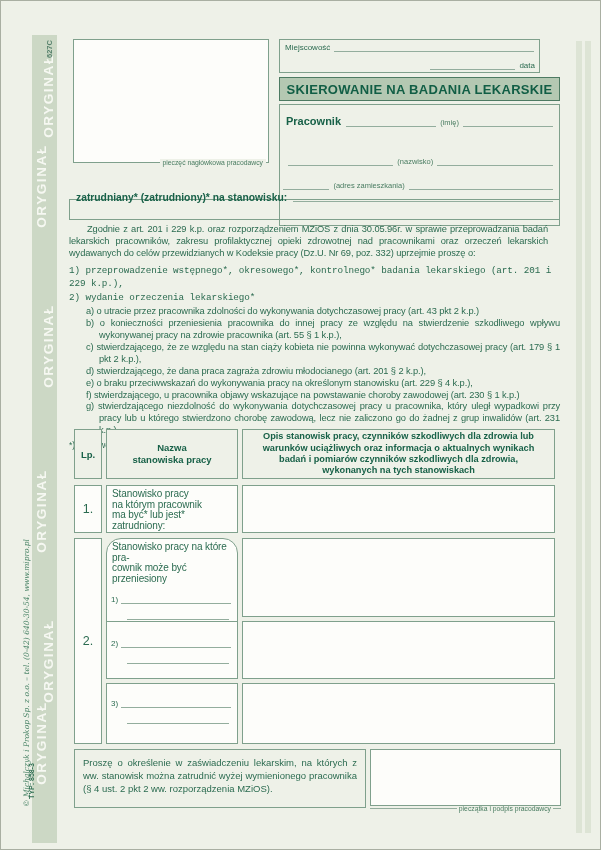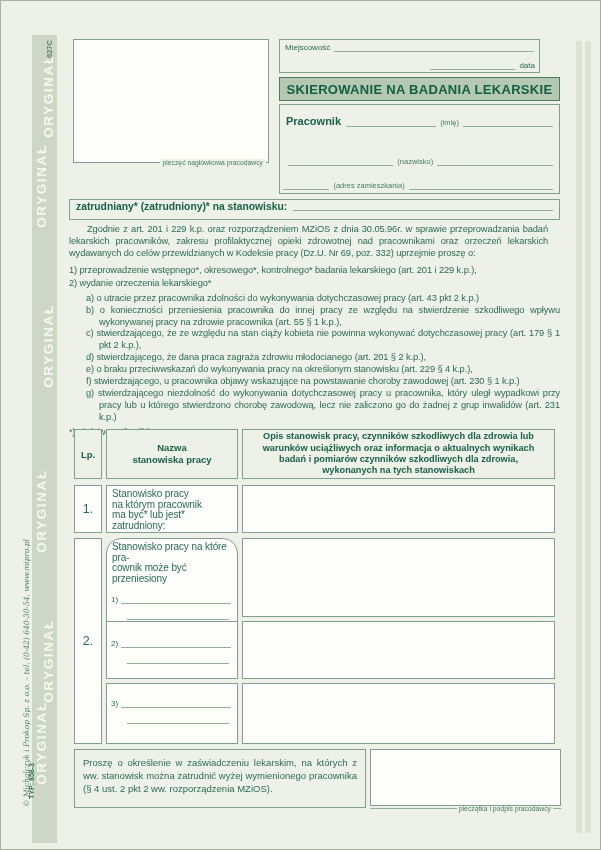--- a/index.html
+++ b/index.html
@@ -26,21 +26,21 @@
   .rot{position:absolute;transform:translate(-50%,-50%) rotate(-90deg);white-space:nowrap;}
   
   .titlebar{
     background:#b4c8b2;border:1px solid #4d7a62;color:#115e45;
     font-weight:bold;font-size:13px;letter-spacing:.3px;
     display:flex;align-items:center;justify-content:center;
   }
   
   .legal{font-size:9.3px;line-height:11.9px;text-align:justify;letter-spacing:-0.1px;}
   .legal .intro{text-indent:18px;margin:0 12px 4px 0;}
-  .legal .req{line-height:13.5px;text-align:left;}
+  .legal .req{line-height:13.5px;text-align:left;font-family:Liberation Mono, monospace;}
   .legal .lst{margin-top:2px;padding-left:17px;}
   .legal .li{padding-left:13px;text-indent:-13px;}
   .legal .foot{margin-top:3px;font-size:8.4px;text-align:left;}
   
   .th{background:#eef1e8;color:#186148;font-weight:bold;text-align:center;
       display:flex;align-items:center;justify-content:center;}
   .cellpad{padding:3px 5px;font-size:10px;line-height:10.6px;letter-spacing:-0.1px;}
   .lpnum{display:flex;align-items:center;justify-content:center;font-size:12.5px;color:#2b6b50;}
   .numline{display:flex;align-items:flex-end;margin:0 6px 0 4px;}
   .numline .n{font-size:8px;color:#2b6b50;margin-right:3px;}
@@ -75,40 +75,40 @@
       <span class="rule"></span>
     </div>
     <div class="flex" style="position:absolute;left:150px;right:4px;bottom:2px;">
       <span class="rule"></span>
       <span style="font-size:8px;color:#2b6b50;margin-left:4px;">data</span>
     </div>
   </div>
 
   <div class="abs titlebar" style="left:278px;top:76px;width:281px;height:24px;">SKIEROWANIE NA BADANIA LEKARSKIE</div>
 
-  <div class="box" style="left:278px;top:103px;width:281px;height:90px;">
+  <div class="box" style="left:278px;top:103px;width:281px;height:122px;">
     <div class="flex" style="position:absolute;left:6px;right:6px;top:10px;">
       <span class="blabel" style="font-size:11px;margin-right:5px;">Pracownik</span>
       <span class="rule"></span>
       <span class="hint">(imię)</span>
       <span class="rule"></span>
     </div>
     <div class="flex" style="position:absolute;left:8px;right:6px;top:44px;margin-top:8px;">
       <span class="rule" style="flex:1;"></span>
       <span class="hint">(nazwisko)</span>
       <span class="rule" style="flex:1.1;"></span>
     </div>
     <div class="flex" style="position:absolute;left:3px;right:6px;top:76px;">
       <span class="rule" style="flex:0.45;"></span>
       <span class="hint">(adres zamieszkania)</span>
       <span class="rule" style="flex:1.4;"></span>
     </div>
   </div>
 
-  <div class="box" style="left:68px;top:198px;width:491px;height:21px;padding:2px 6px 7px 6px;display:flex;align-items:flex-end;">
+  <div class="box" style="left:68px;top:198px;width:491px;height:21px;padding:2px 6px 16px 6px;display:flex;align-items:flex-end;">
     <span class="blabel" style="font-size:10.3px;white-space:nowrap;">zatrudniany* (zatrudniony)* na stanowisku:</span>
     <span class="rule" style="margin-left:6px;margin-bottom:1px;"></span>
   </div>
 
   <div class="abs legal" style="left:68px;top:223px;width:491px;">
     <div class="intro">Zgodnie z art. 201 i 229 k.p. oraz rozporządzeniem MZiOS z dnia 30.05.96r. w sprawie przeprowadzania badań lekarskich pracowników, zakresu profilaktycznej opieki zdrowotnej nad pracownikami oraz orzeczeń lekarskich wydawanych do celów przewidzianych w Kodeksie pracy (Dz.U. Nr 69, poz. 332) uprzejmie proszę o:</div>
     <div class="req">1) przeprowadzenie wstępnego*, okresowego*, kontrolnego* badania lekarskiego (art. 201 i 229 k.p.),</div>
     <div class="req">2) wydanie orzeczenia lekarskiego*</div>
     <div class="lst">
       <div class="li">a) o utracie przez pracownika zdolności do wykonywania dotychczasowej pracy (art. 43 pkt 2 k.p.)</div>

